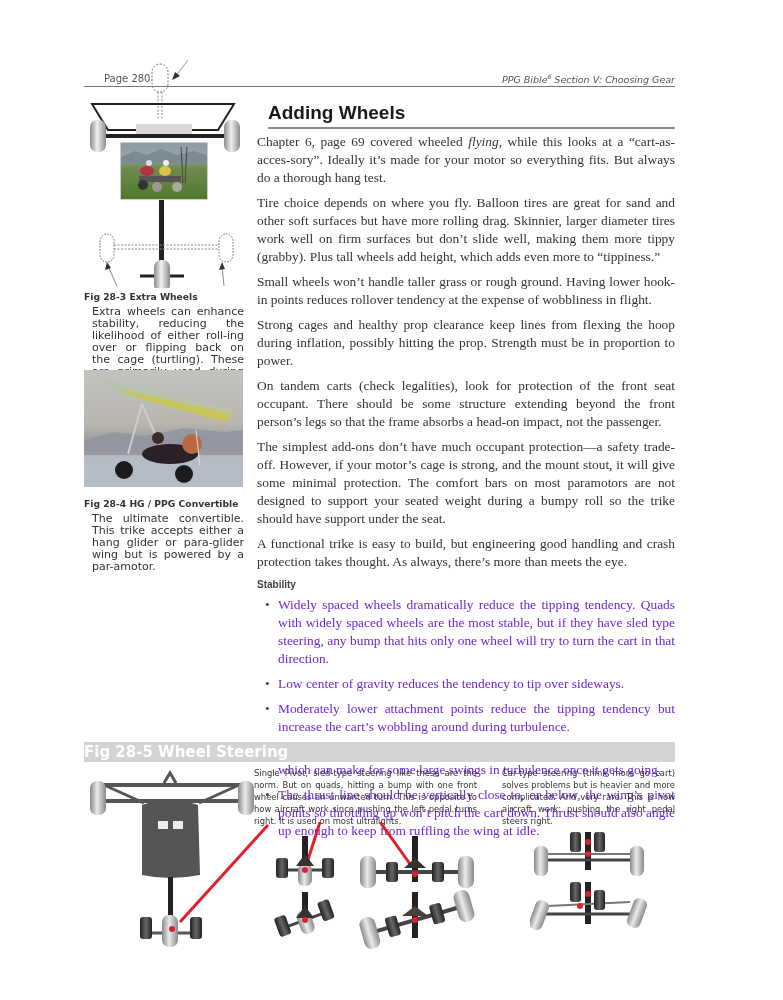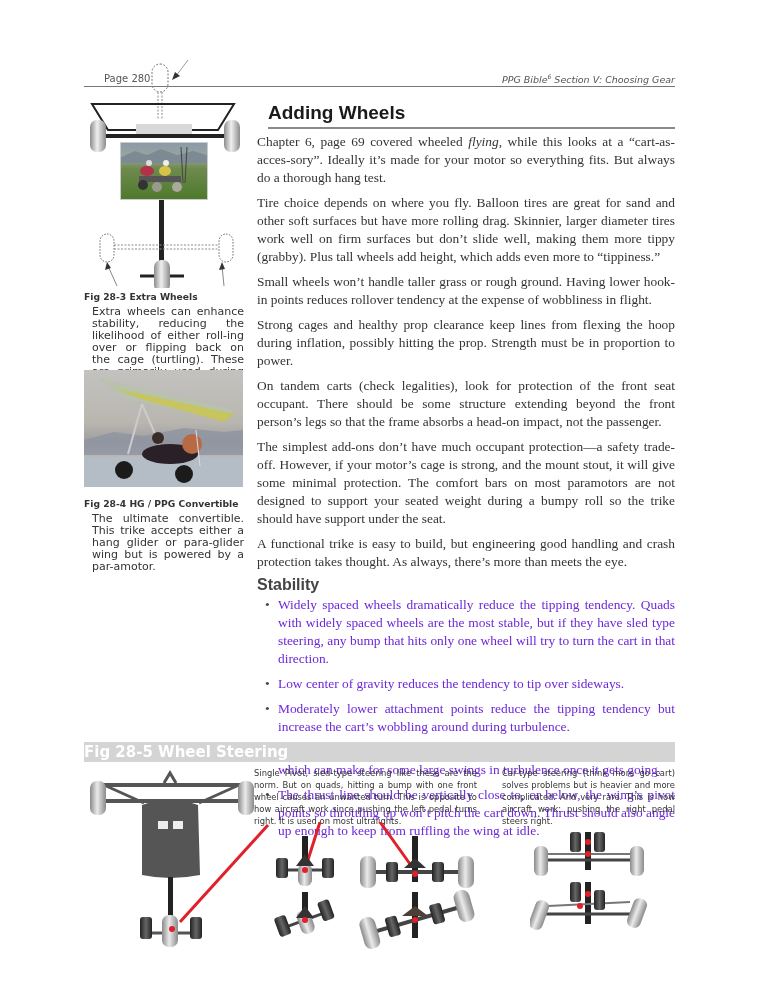--- a/index.html
+++ b/index.html
@@ -5,21 +5,21 @@
   html, body { margin: 0; padding: 0; background: #ffffff; }
   body { width: 783px; height: 1000px; position: relative; overflow: hidden; font-family: "Liberation Serif", serif; color: #2a2a2a; }
   .header-left { position: absolute; left: 84px; top: 73px; font-family: "DejaVu Sans", sans-serif; font-size: 10px; color: #555; margin-left: 20px; }
   .header-right { position: absolute; right: 108px; top: 73px; font-family: "DejaVu Sans", sans-serif; font-size: 9.5px; font-style: italic; color: #555; }
   .header-right sup { font-size: 6px; }
   .header-rule { position: absolute; left: 84px; top: 86px; width: 591px; height: 1px; background: #777; }
 
   .main-col { position: absolute; left: 257px; top: 102px; width: 418px; }
   .h1 { font-family: "Liberation Sans", sans-serif; font-weight: bold; font-size: 19px; color: #1a1a1a; border-bottom: 2px solid #8a8a8a; padding-bottom: 3px; margin: 0 0 4px 11px; line-height: 22px; }
   .para { font-size: 13.4px; line-height: 18px; text-align: justify; margin: 0 0 7px 0; color: #333; }
-  .h2 { font-family: "Liberation Sans", sans-serif; font-weight: bold; font-size: 16px; color: #444; margin: -2px 0 3px 0; line-height: 17px; }
+  .h2 { font-family: "Liberation Sans", sans-serif; font-weight: bold; font-size: 10px; color: #444; margin: -2px 0 3px 0; line-height: 17px; }
   .bullets { list-style: none; padding: 0; margin: 0 0 0 8px; }
   .bullets li { position: relative; padding-left: 13px; font-size: 13.4px; line-height: 18px; text-align: justify; margin-bottom: 7px; color: #6d28d9; }
   .bullets li::before { content: "•"; position: absolute; left: 0; top: 0; color: #444; }
 
   .fig-cap { position: absolute; left: 84px; width: 160px; font-family: "DejaVu Sans", sans-serif; color: #333; }
   .fig-cap .title { font-weight: bold; font-size: 9.2px; margin-bottom: 4px; }
   .fig-cap .body { font-size: 11px; line-height: 12px; text-align: justify; margin-left: 8px; }
 
   .photo1 { position: absolute; left: 120px; top: 142px; width: 86px; height: 56px; background: linear-gradient(180deg,#8a9aa8 0%,#9aa6a0 25%,#6f8a4f 45%,#4e7a2c 100%); border: 1px solid #ccc; overflow: hidden; }
   .photo2 { position: absolute; left: 84px; top: 370px; width: 159px; height: 117px; overflow: hidden; background: linear-gradient(180deg,#c3c2bf 0%,#b9b6b0 45%,#9d9d9f 62%,#c4c6c9 80%,#a9b1bb 100%); }

